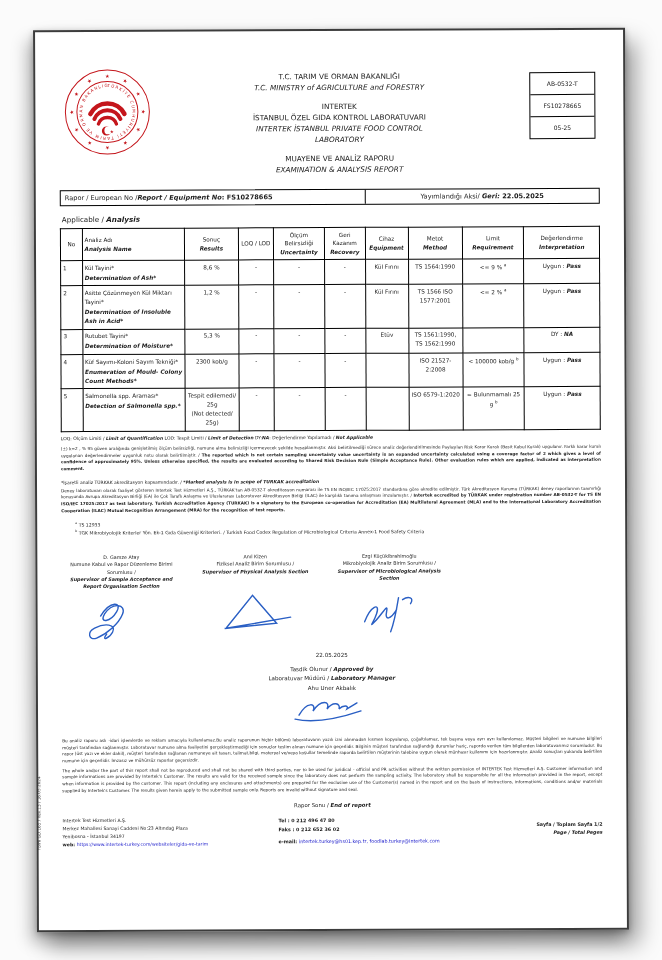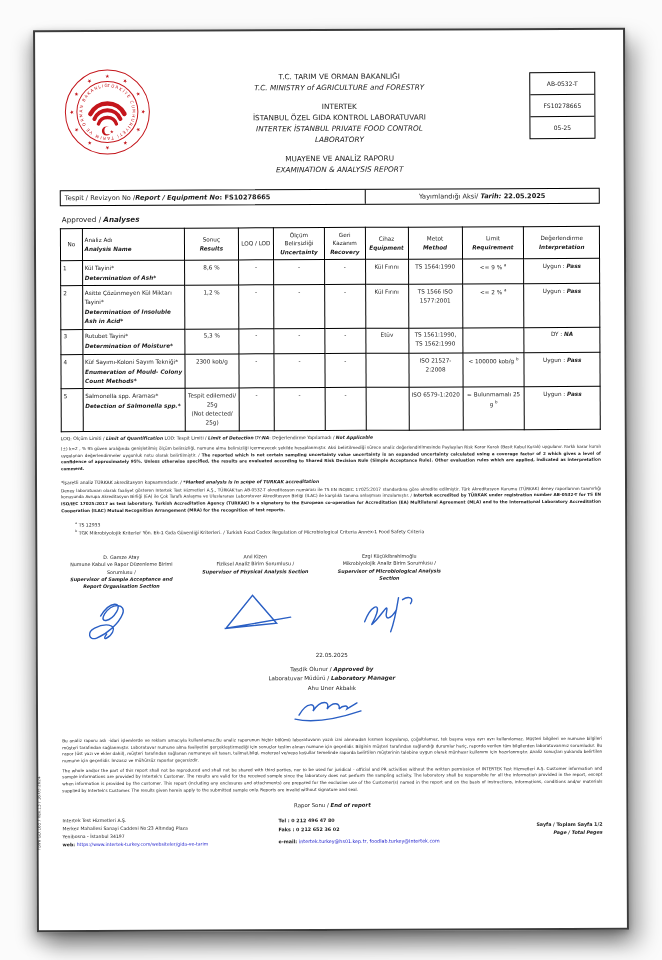--- a/index.html
+++ b/index.html
@@ -119,29 +119,29 @@
       <div class="codebox">
         <div>AB-0532-T</div>
         <div>FS10278665</div>
         <div>05-25</div>
       </div>
     </div>
   </div>
 
   <div class="repbar">
     <div class="lcell">
-      <span>Tespit / Revizyon No /</span><span class="bi">Report / Equipment No</span><span class="b">: FS10278665</span>
+      <span>Rapor / European No /</span><span class="bi">Report / Equipment No</span><span class="b">: FS10278665</span>
     </div>
     <div class="rcell">
-      <span>Yayımlandığı Aksi/ </span><span class="bi">Tarih:</span><span class="b"> 22.05.2025</span>
+      <span>Yayımlandığı Aksi/ </span><span class="bi">Geri:</span><span class="b"> 22.05.2025</span>
     </div>
   </div>
 
   <div class="heading">
-    <span>Approved / </span><span class="bi">Analyses</span>
+    <span>Applicable / </span><span class="bi">Analysis</span>
   </div>
 
   <table class="an">
     <colgroup>
       <col style="width:4%">
         <col style="width:19%">
         <col style="width:10%">
         <col style="width:6.5%">
         <col style="width:9.5%">
         <col style="width:7.5%">

